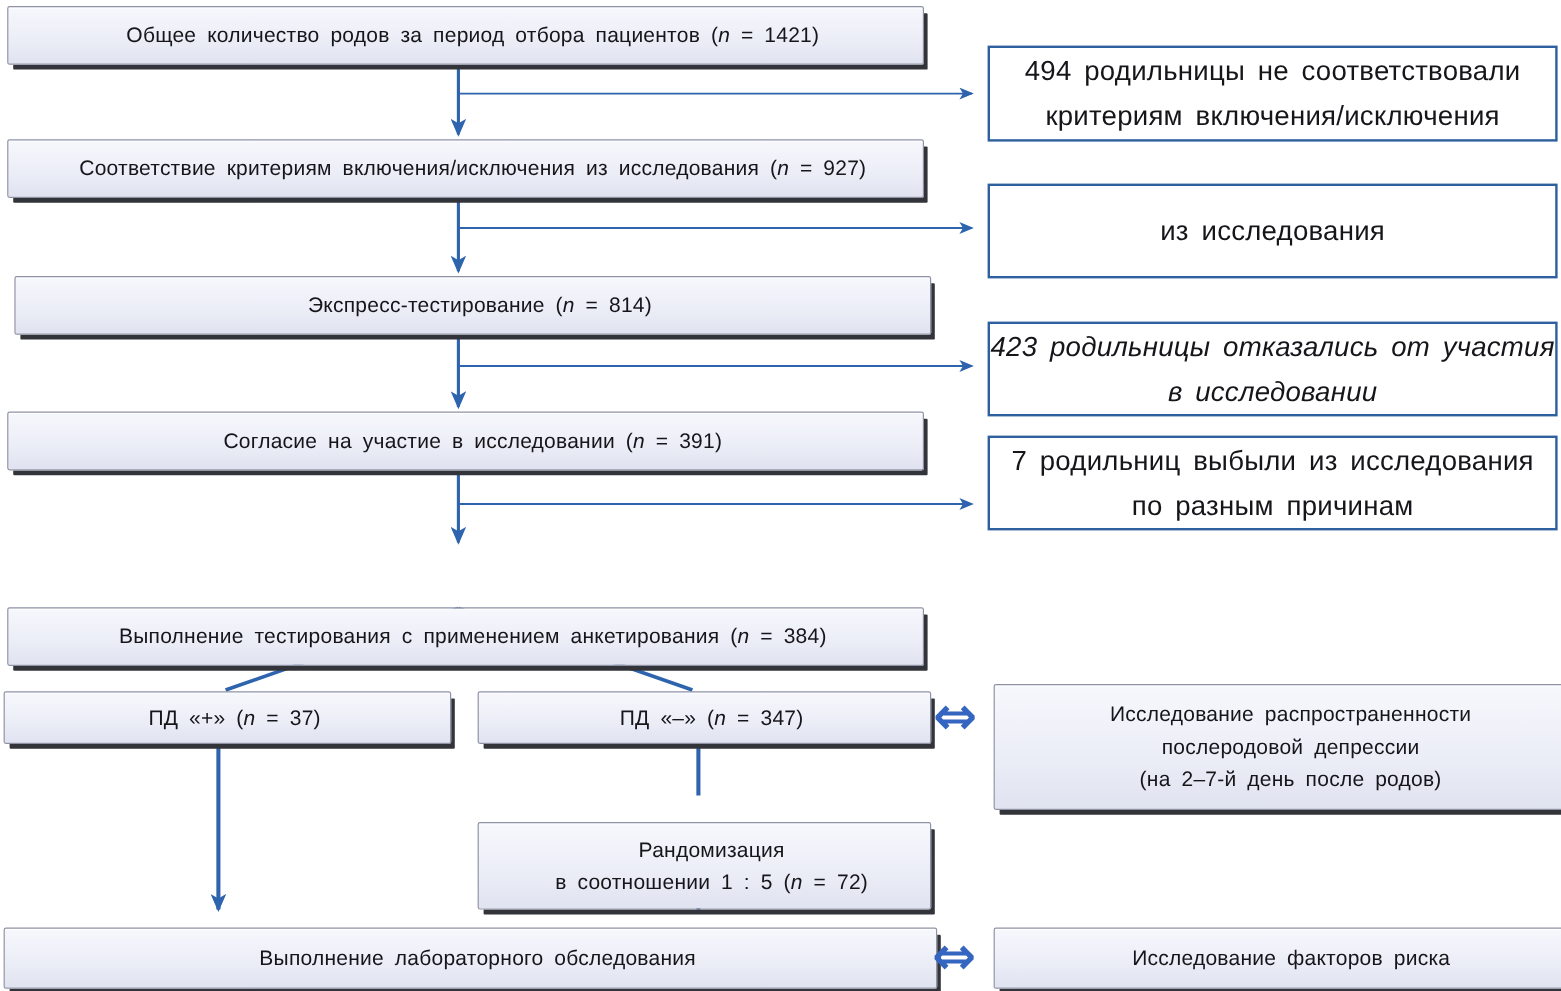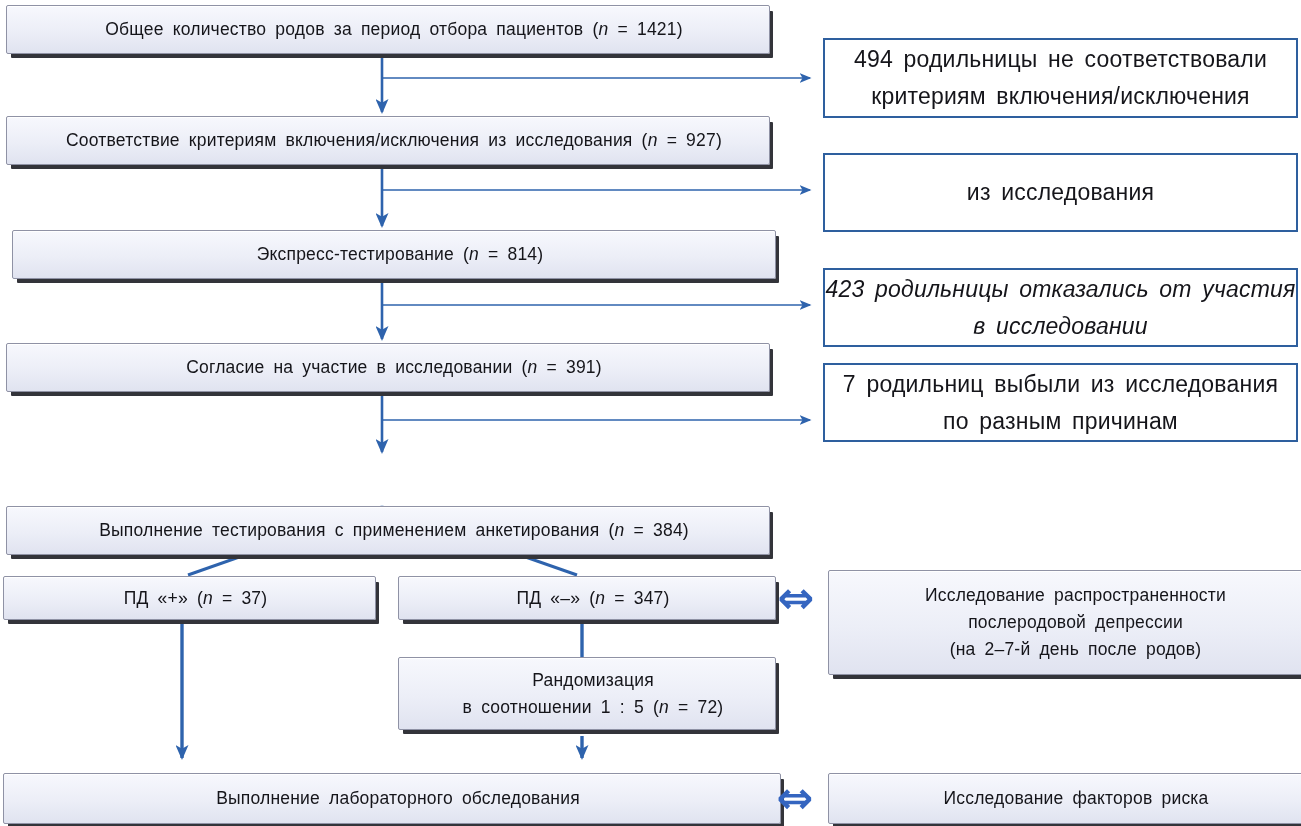--- a/index.html
+++ b/index.html
@@ -100,21 +100,21 @@
   </div>
 
   <div class="box" style="left:3px;top:576px;width:359px;height:42px;">
     <div class="lbl"><span>ПД «+» (</span><span class="it">n</span><span> = 37)</span></div>
   </div>
 
   <div class="box" style="left:398px;top:576px;width:364px;height:42px;">
     <div class="lbl"><span>ПД «–» (</span><span class="it">n</span><span> = 347)</span></div>
   </div>
 
-  <div class="box" style="left:398px;top:657px;width:364px;height:71px;">
+  <div class="box" style="left:398px;top:685px;width:364px;height:71px;">
     <div class="lbl">Рандомизация</div>
     <div class="lbl"><span>в соотношении 1 : 5 (</span><span class="it">n</span><span> = 72)</span></div>
   </div>
 
   <div class="box" style="left:3px;top:773px;width:764px;height:49px;">
     <div class="lbl">Выполнение лабораторного обследования</div>
   </div>
 
   <div class="box" style="left:828px;top:570px;width:469px;height:103px;line-height:1.55;">
     <div class="lbl">Исследование распространенности</div>

